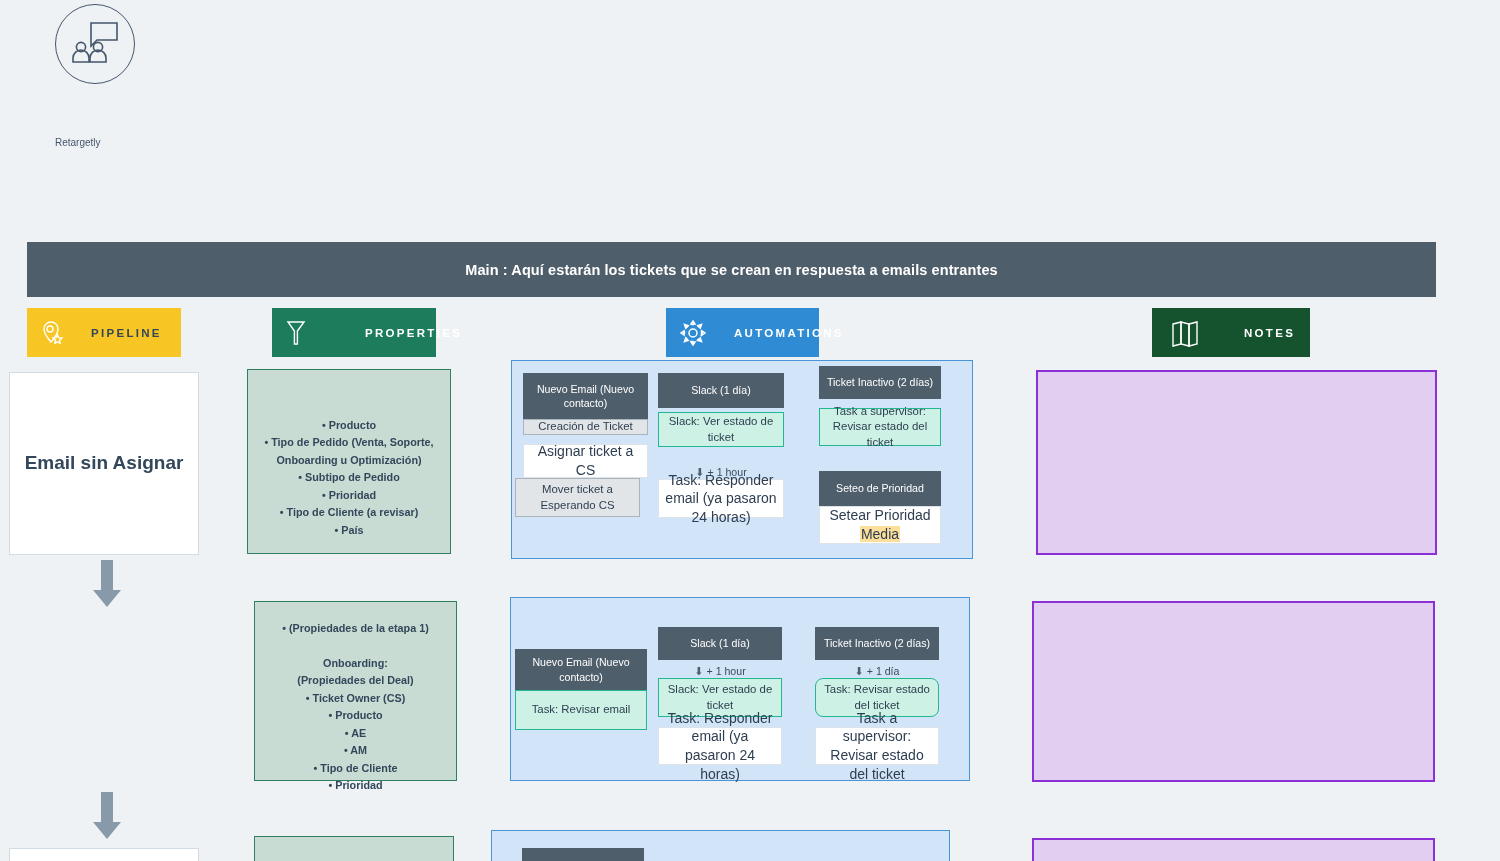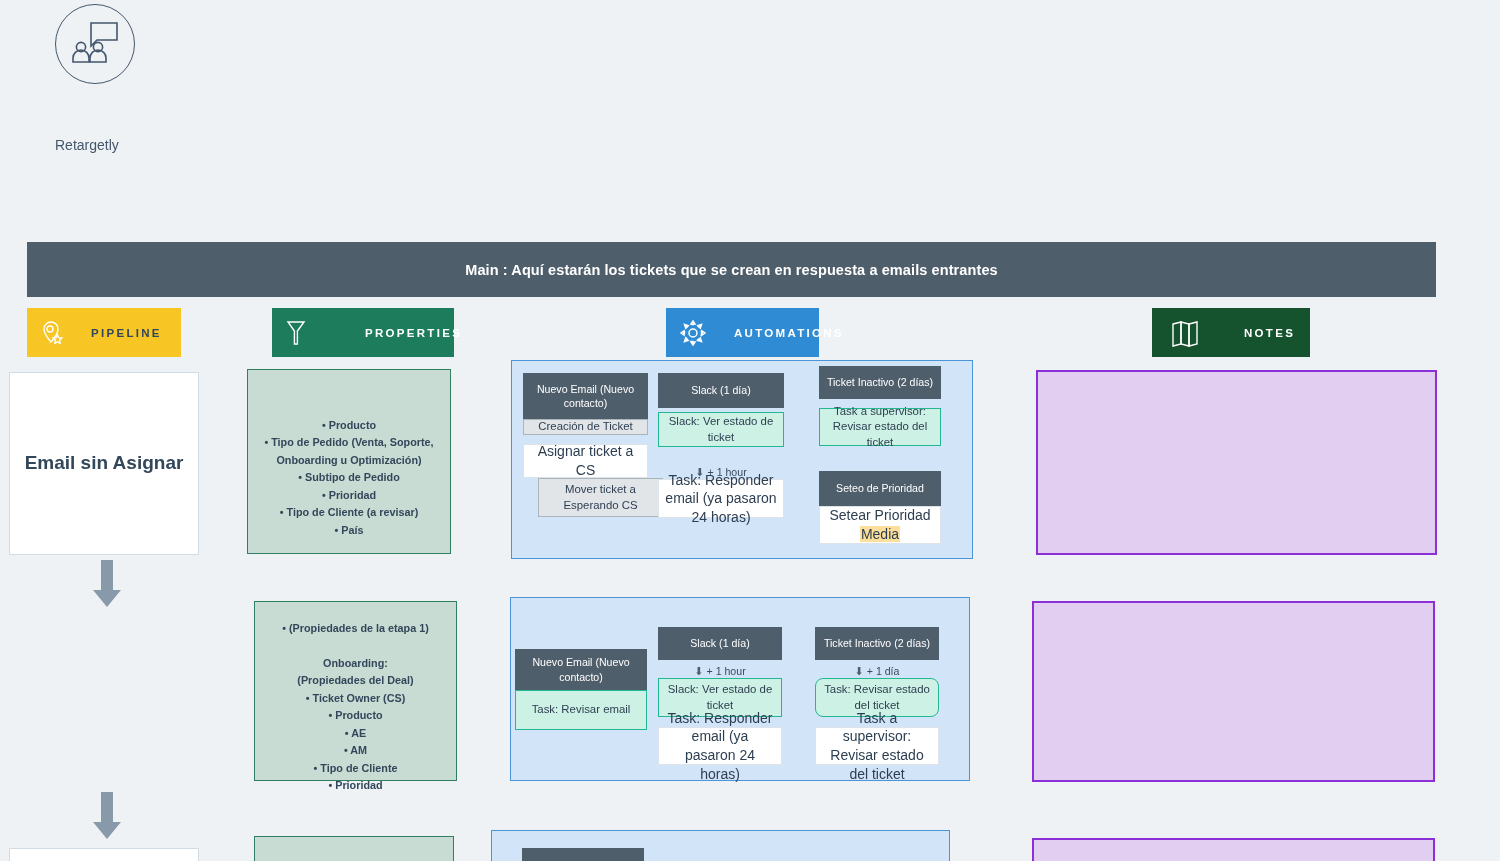--- a/index.html
+++ b/index.html
@@ -18,21 +18,21 @@
     border: 1.5px solid #44566c;
     display: flex; align-items: center; justify-content: center;
   }
   .doc-title {
     position: absolute; left: 55px; top: 104px;
     font-size: 20px; font-weight: bold; color: #33475b;
     letter-spacing: -0.2px;
   }
   .doc-subtitle {
     position: absolute; left: 55px; top: 137px;
-    font-size: 14px; color: #44566c;
+    font-size: 10px; color: #44566c;
   }
 
   
   .main-banner {
     position: absolute; left: 27px; top: 242px;
     width: 1409px; height: 55px;
     background: #4f5e6b;
     display: flex; align-items: center; justify-content: center;
   }
   .main-banner-text {
@@ -45,21 +45,21 @@
     position: absolute; top: 308px; height: 49px;
     display: flex; align-items: center; gap: 9px;
     padding-left: 13px;
   }
   .cat-label {
     font-size: 11.5px; font-weight: bold; letter-spacing: 2.3px; margin-left: 18px;
   }
   .cat-icon { display: flex; align-items: center; }
   #badge-pipeline   { left: 27px;   width: 154px; background: #f7c524; }
   #badge-pipeline .cat-label { color: #33475b; }
-  #badge-properties { left: 272px;  width: 182px; background: #1c7c5c; gap: 40px; }
+  #badge-properties { left: 272px;  width: 164px; background: #1c7c5c; gap: 40px; }
   #badge-properties .cat-label { color: #ffffff; }
   #badge-automations{ left: 666px;  width: 153px; background: #2e8bd4; }
   #badge-automations .cat-label { color: #ffffff; }
   #badge-notes      { left: 1152px; width: 158px; background: #14532d; }
   #badge-notes .cat-label { color: #ffffff; }
   #badge-notes { padding-left: 18px; gap: 26px; }
 
   
   .pipe-card {
     position: absolute;
@@ -213,21 +213,21 @@
 • Prioridad
 • Tipo de Cliente (a revisar)
 • País</span>
   </div>
 
   <div class="auto-group" style="left:511px; top:360px; width:462px; height:199px;">
 
     <div class="auto-node node-dark" style="left:11px; top:12px; width:125px; height:46px;">Nuevo Email (Nuevo contacto)</div>
     <div class="auto-node node-gray" style="left:11px; top:58px; width:125px; height:16px;">Creación de Ticket</div>
     <div class="auto-node node-white" style="left:11px; top:83px; width:125px; height:34px;">Asignar ticket a CS</div>
-    <div class="auto-node node-gray" style="left:26px; top:117px; width:125px; height:39px;">Mover ticket a Esperando CS</div>
+    <div class="auto-node node-gray" style="left:3px; top:117px; width:125px; height:39px;">Mover ticket a Esperando CS</div>
 
     <div class="auto-node node-dark" style="left:146px; top:12px; width:126px; height:35px;">Slack (1 día)</div>
     <div class="auto-node node-teal" style="left:146px; top:51px; width:126px; height:35px;">Slack: Ver estado de ticket</div>
     <div class="delay-label" style="left:146px; top:104px; width:126px; height:14px;">
       <span class="delay-arrow">⬇</span>
       <span>+ 1 hour</span>
     </div>
     <div class="auto-node node-white" style="left:146px; top:118px; width:126px; height:39px;">Task: Responder email (ya pasaron 24 horas)</div>
 
     <div class="auto-node node-dark" style="left:307px; top:5px; width:122px; height:33px;">Ticket Inactivo (2 días)</div>

